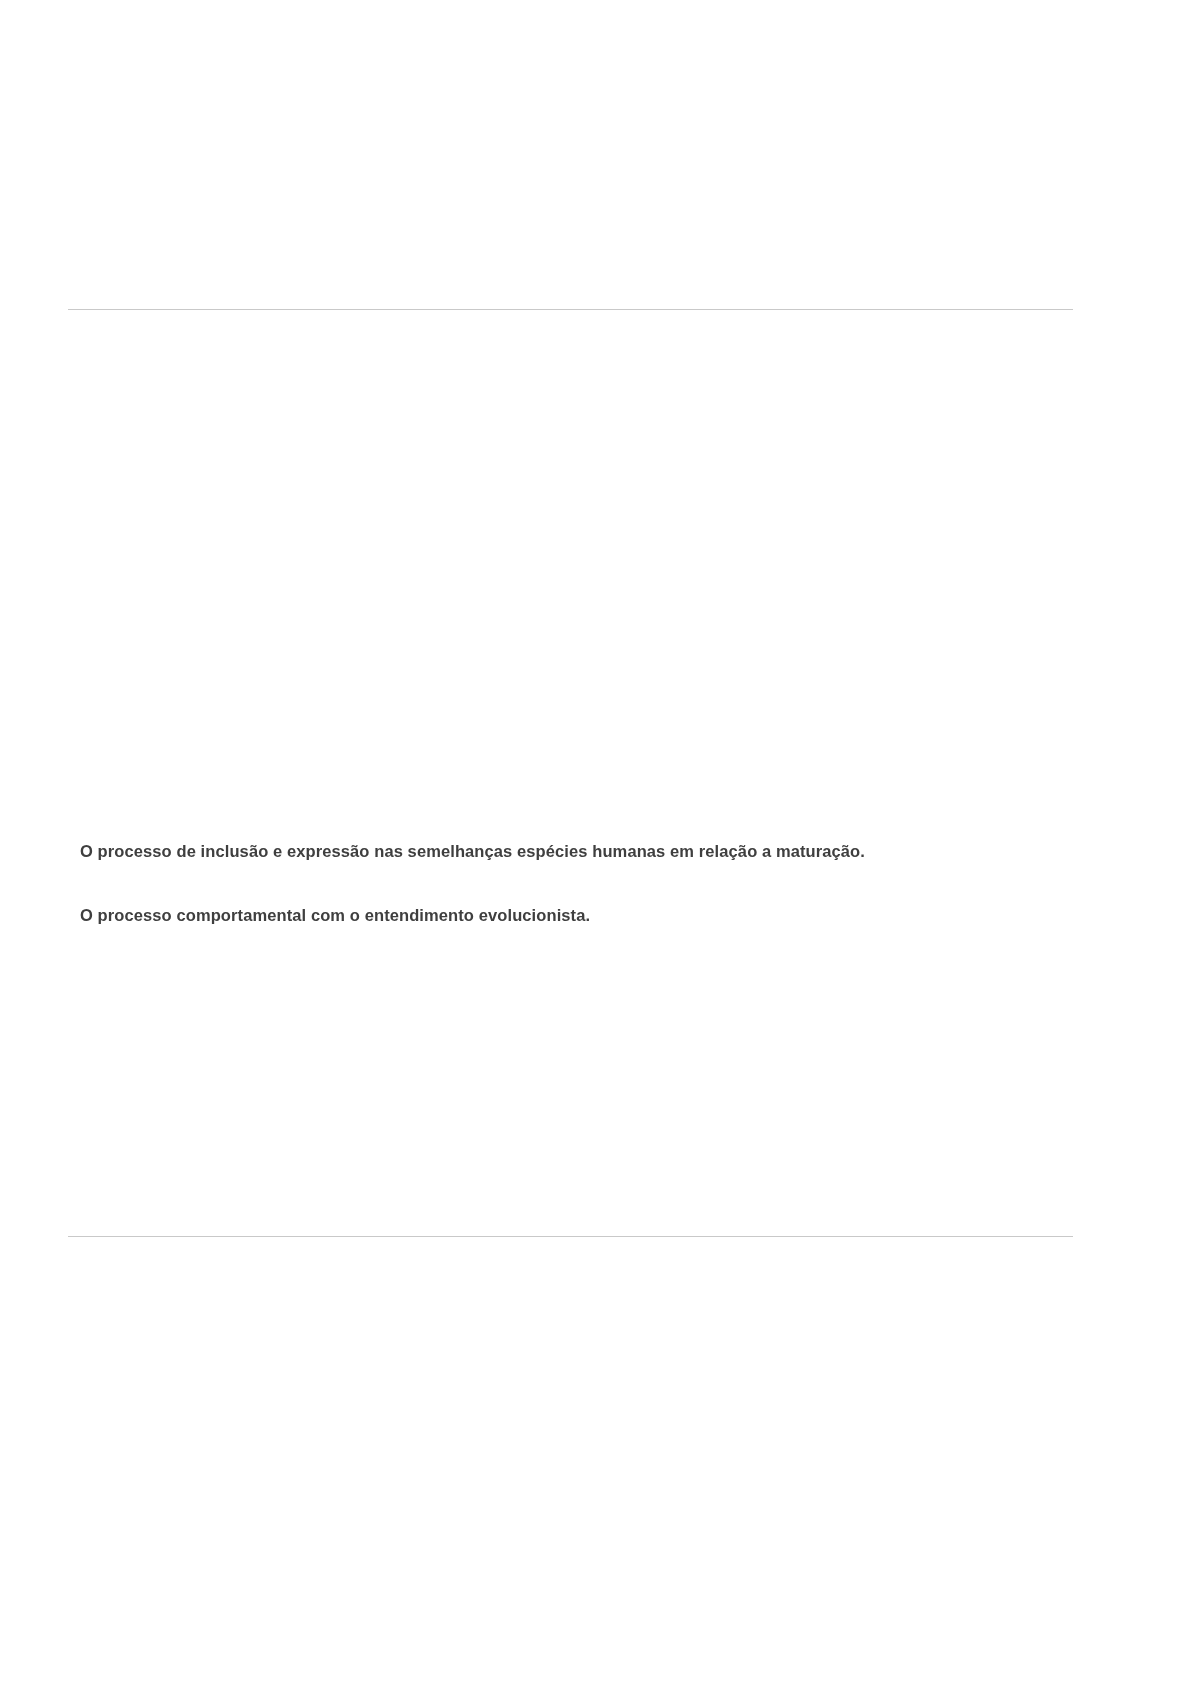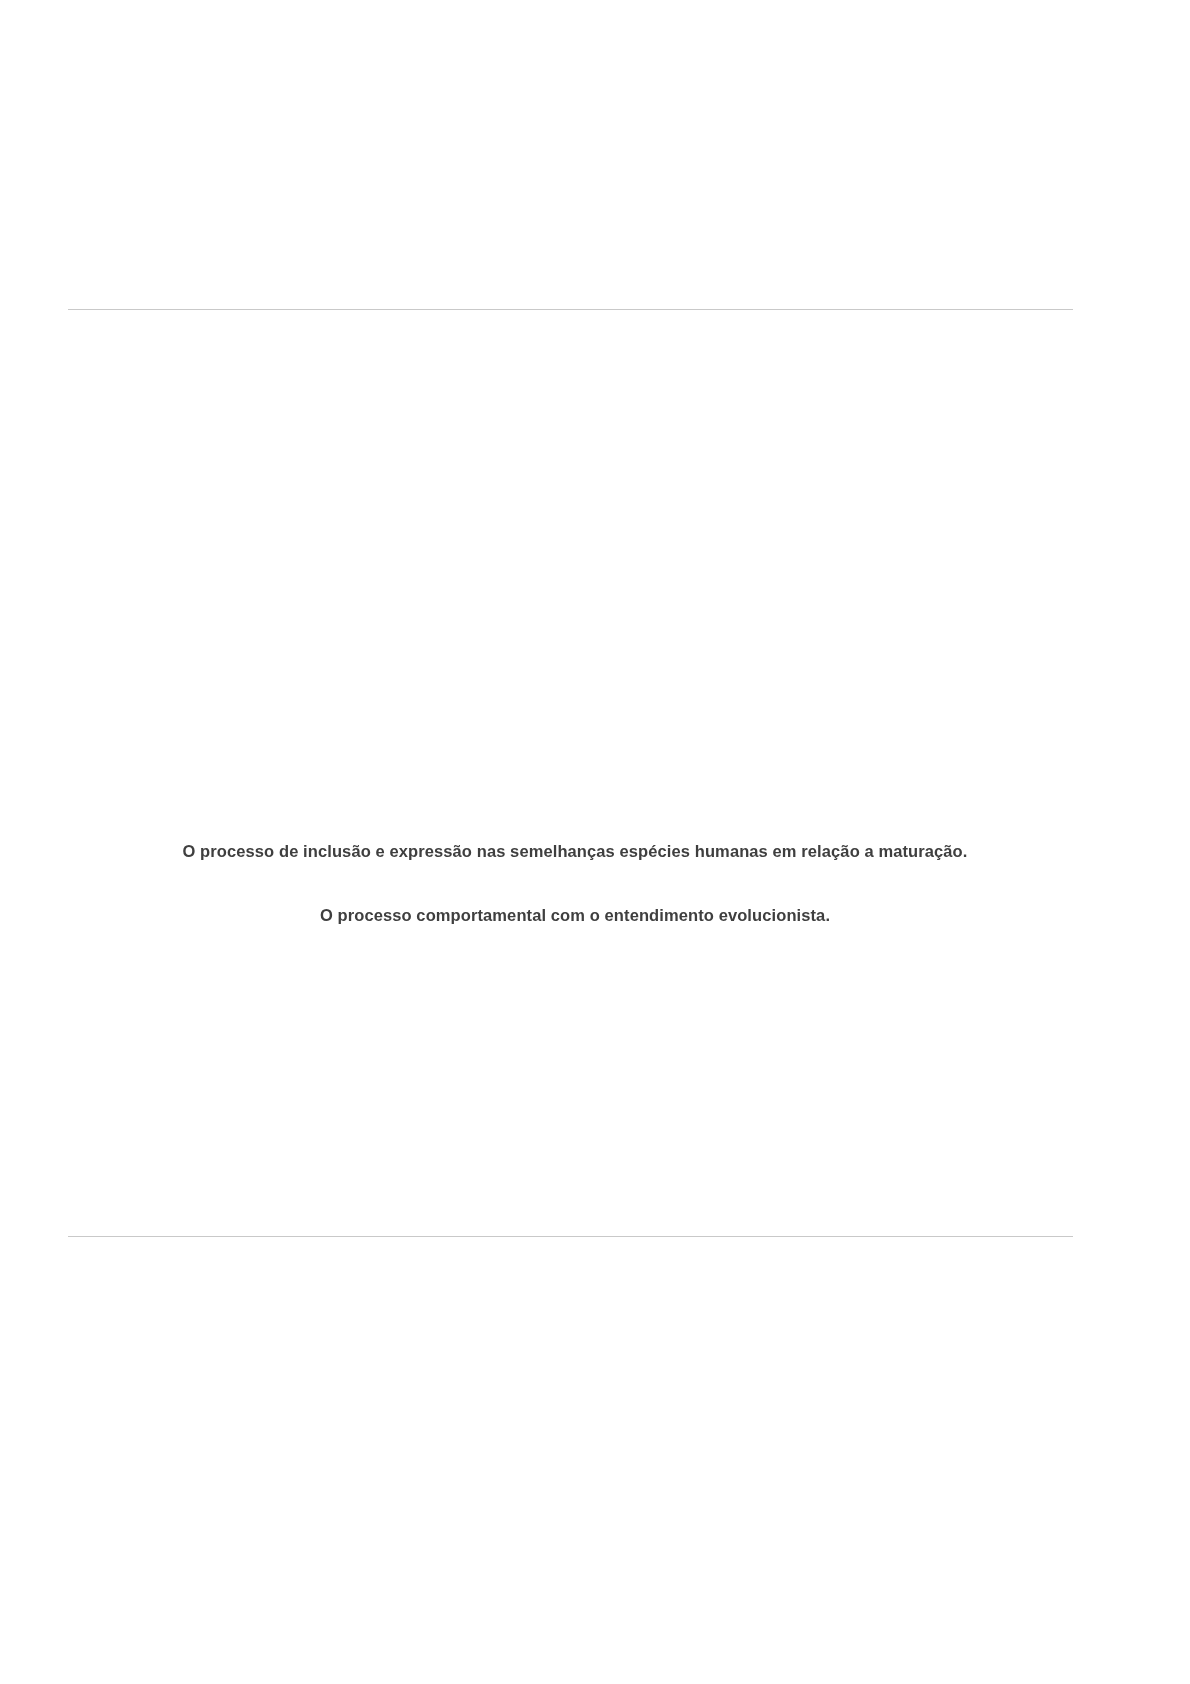--- a/index.html
+++ b/index.html
@@ -40,21 +40,20 @@
     width: 990px;
   }
 
   .option {
     font-size: 16.5px;
     font-weight: bold;
     line-height: 1.35;
     color: #3f3f3f;
     letter-spacing: 0.1px;
     margin: 0 0 42px 0;
-    text-align: center;
   }
   .option:last-child {
     margin-bottom: 16px;
   }
 </style>
 </head>
 <body>
 
 <div class="page">
 

